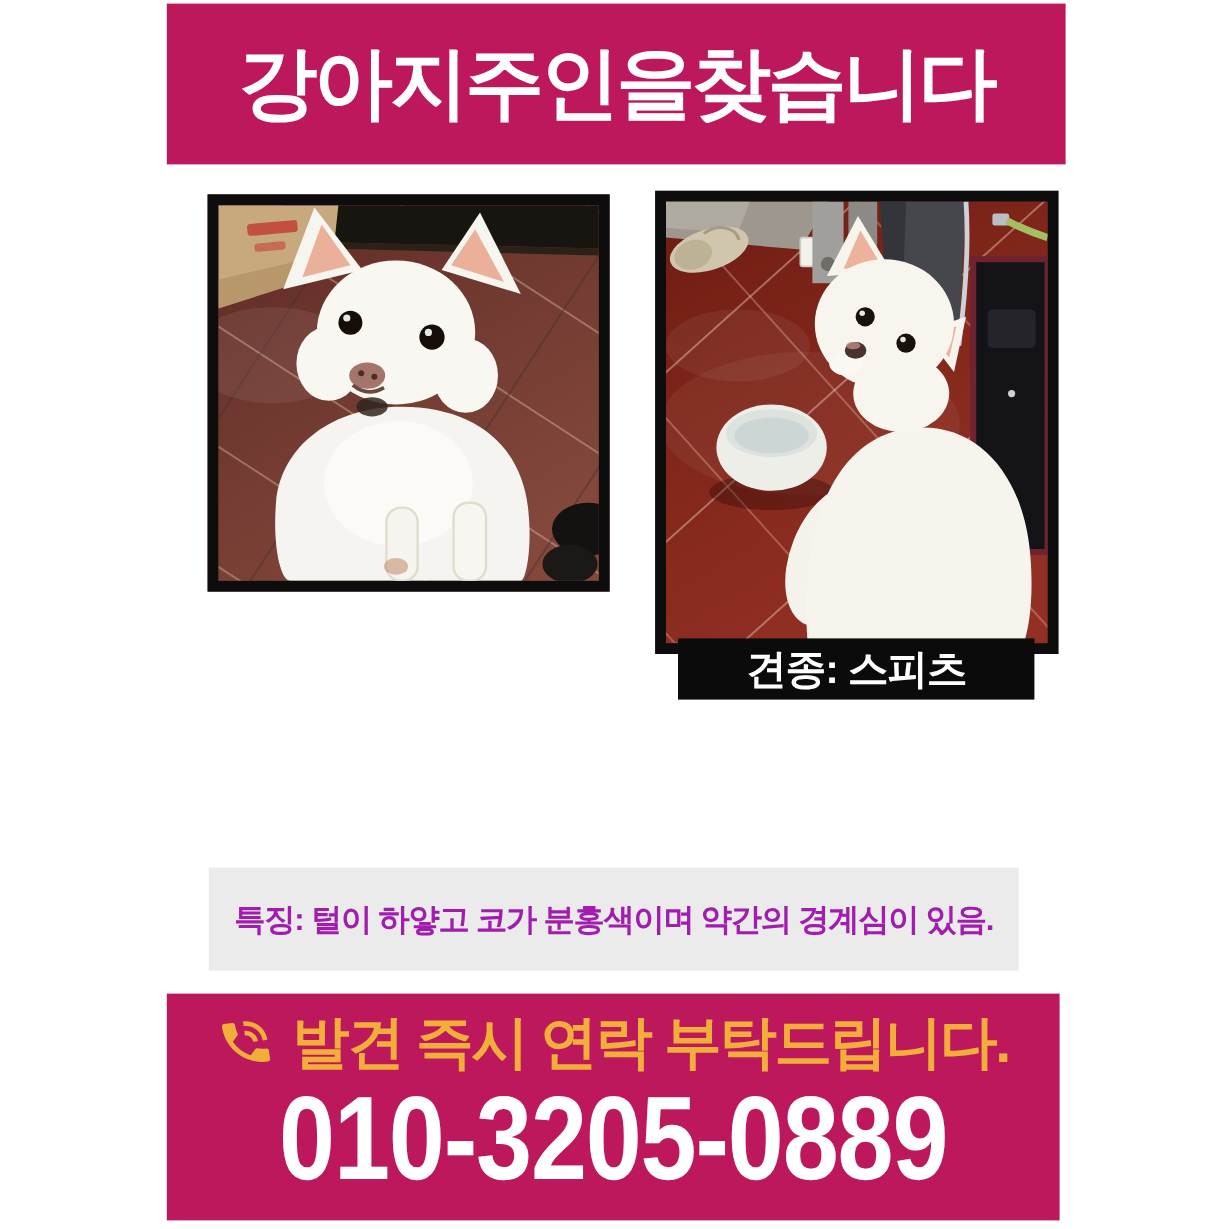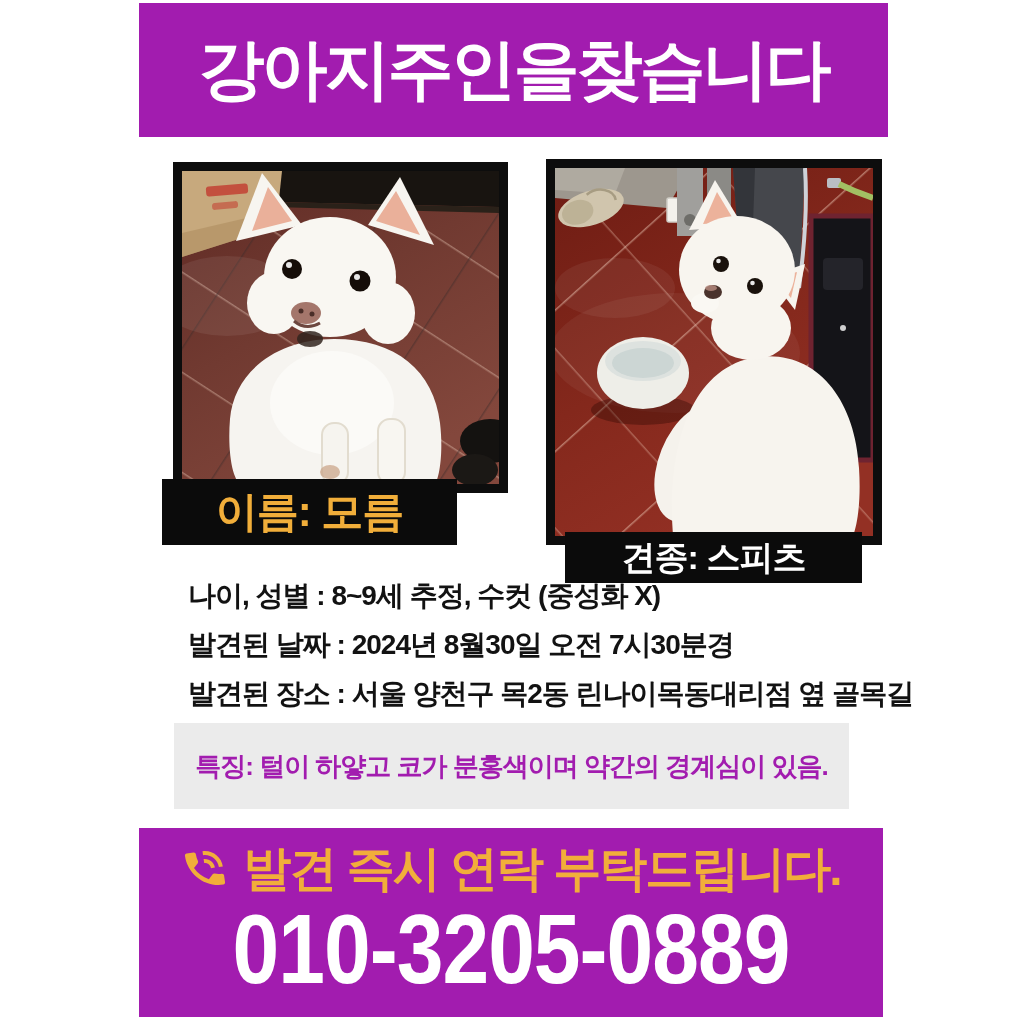--- a/index.html
+++ b/index.html
@@ -1,20 +1,20 @@
 <!DOCTYPE html>
 <html><head>
 <meta charset="utf-8">
 <style>
   html,body{margin:0;padding:0;background:#ffffff;}
   .poster{
     position:relative;width:1024px;height:1024px;background:#ffffff;overflow:hidden;
     font-family:"Liberation Sans","DejaVu Sans",sans-serif;
   }
-  .banner{position:absolute;background:#a21caf;}
+  .banner{position:absolute;background:#be185d;}
   .banner.top{left:139px;top:3px;width:749px;height:134px;display:flex;align-items:center;justify-content:center;}
   .poster-title{color:#ffffff;font-size:66px;font-weight:800;letter-spacing:-3px;white-space:nowrap;}
   .photo-frame{position:absolute;border:9px solid #0d0d0d;background:#6e332c;box-sizing:border-box;}
   .photo-frame.front{left:173px;top:162px;width:335px;height:331px;}
   .photo-frame.rear{left:546px;top:159px;width:336px;height:386px;}
   .photo-frame svg{display:block;width:100%;height:100%;}
   .plate{position:absolute;background:#0b0b0b;display:flex;align-items:center;justify-content:center;z-index:6;}
   .plate.name{left:162px;top:479px;width:295px;height:66px;}
   .plate.name span{color:#F1AE3A;font-size:42px;font-weight:800;letter-spacing:-1px;white-space:nowrap;}
   .plate.breed{left:565px;top:532px;width:297px;height:51px;}
@@ -164,32 +164,24 @@
       <circle cx="166" cy="96" r="8" fill="#19110b"></circle>
       <circle cx="200" cy="118" r="8" fill="#19110b"></circle>
       <circle cx="163.5" cy="93" r="2.3" fill="#ffffff" opacity="0.9"></circle>
       <circle cx="197.5" cy="115" r="2.3" fill="#ffffff" opacity="0.9"></circle>
       <ellipse cx="150" cy="135" rx="14" ry="10" fill="#faf8f3"></ellipse>
       <ellipse cx="158" cy="124" rx="9" ry="7" fill="#4a332c"></ellipse>
       <ellipse cx="156" cy="120" rx="6" ry="3" fill="#b98d82" opacity="0.8"></ellipse>
     </svg>
   </div>
 
-  <div class="plate name">
-    <span>이름: 모름</span>
-  </div>
   <div class="plate breed">
     <span>견종: 스피츠</span>
   </div>
 
-  <div class="details">
-    <div class="detail-line">나이, 성별 : 8~9세 추정, 수컷 (중성화 X)</div>
-    <div class="detail-line">발견된 날짜 : 2024년 8월30일 오전 7시30분경</div>
-    <div class="detail-line">발견된 장소 : 서울 양천구 목2동 린나이목동대리점 옆 골목길</div>
-  </div>
 
   <div class="note">
     <span>특징: 털이 하얗고 코가 분홍색이며 약간의 경계심이 있음.</span>
   </div>
 
   <div class="banner bottom">
     <div class="cta-row">
       <svg class="phone-icon" viewBox="0 0 24 24">
         <path fill="#F1AE3A" d="M6.62 10.79c1.44 2.83 3.76 5.15 6.59 6.59l2.2-2.2c.27-.27.67-.36 1.02-.24 1.12.37 2.33.57 3.57.57.55 0 1 .45 1 1V20c0 .55-.45 1-1 1-9.39 0-17-7.61-17-17 0-.55.45-1 1-1h3.5c.55 0 1 .45 1 1 0 1.25.2 2.45.57 3.57.11.35.03.74-.25 1.02l-2.2 2.2z"></path>
         <path fill="#F1AE3A" d="M19 12h2c0-4.97-4.03-9-9-9v2c3.87 0 7 3.13 7 7zm-4 0h2c0-2.76-2.24-5-5-5v2c1.66 0 3 1.34 3 3z"></path>

